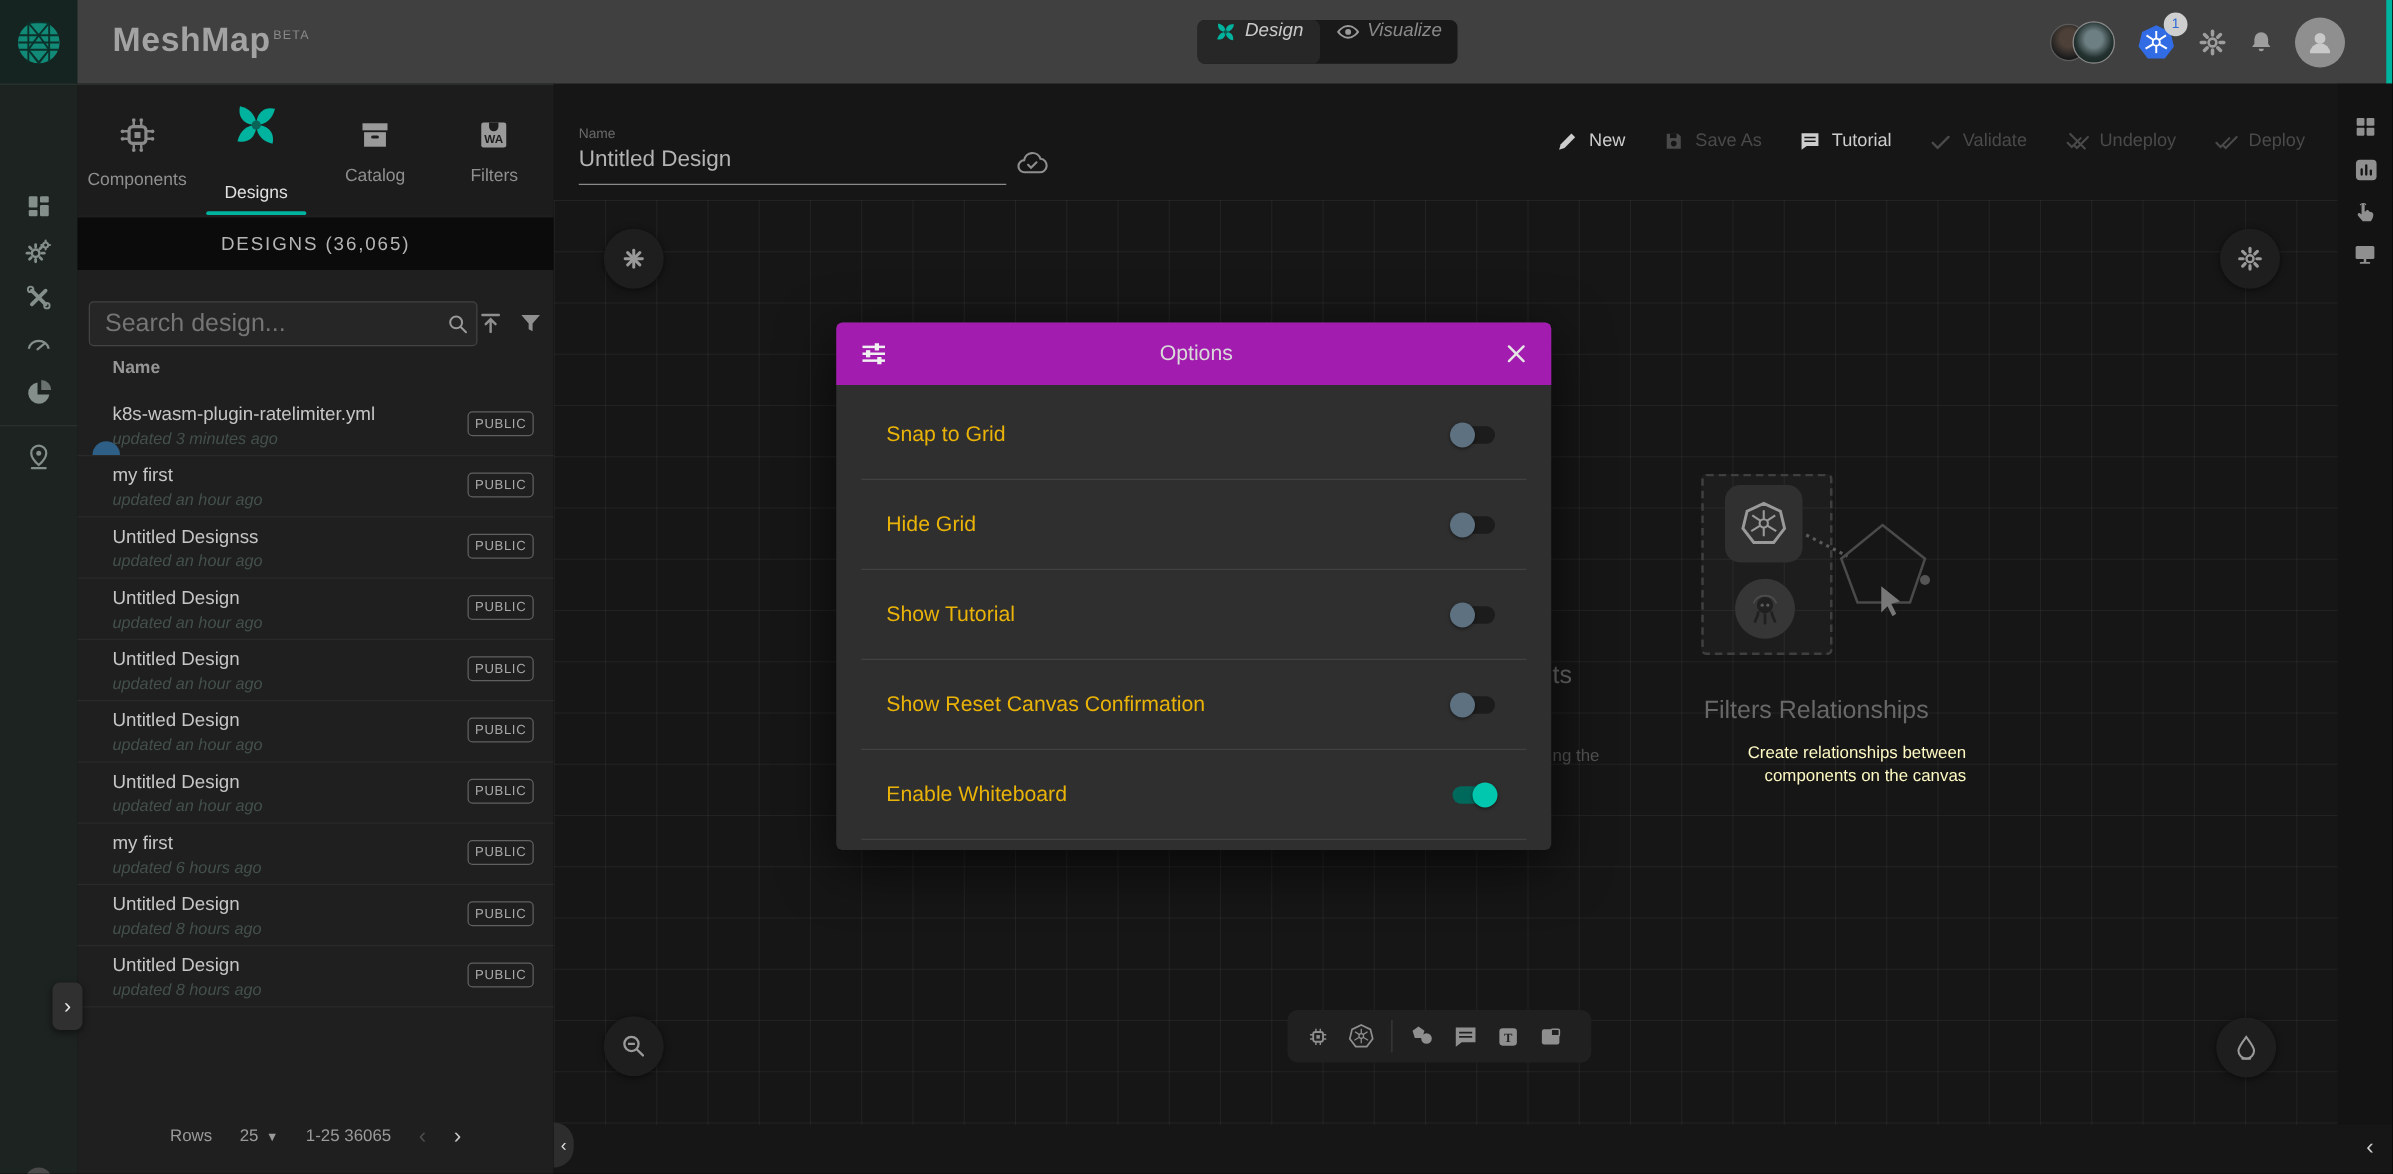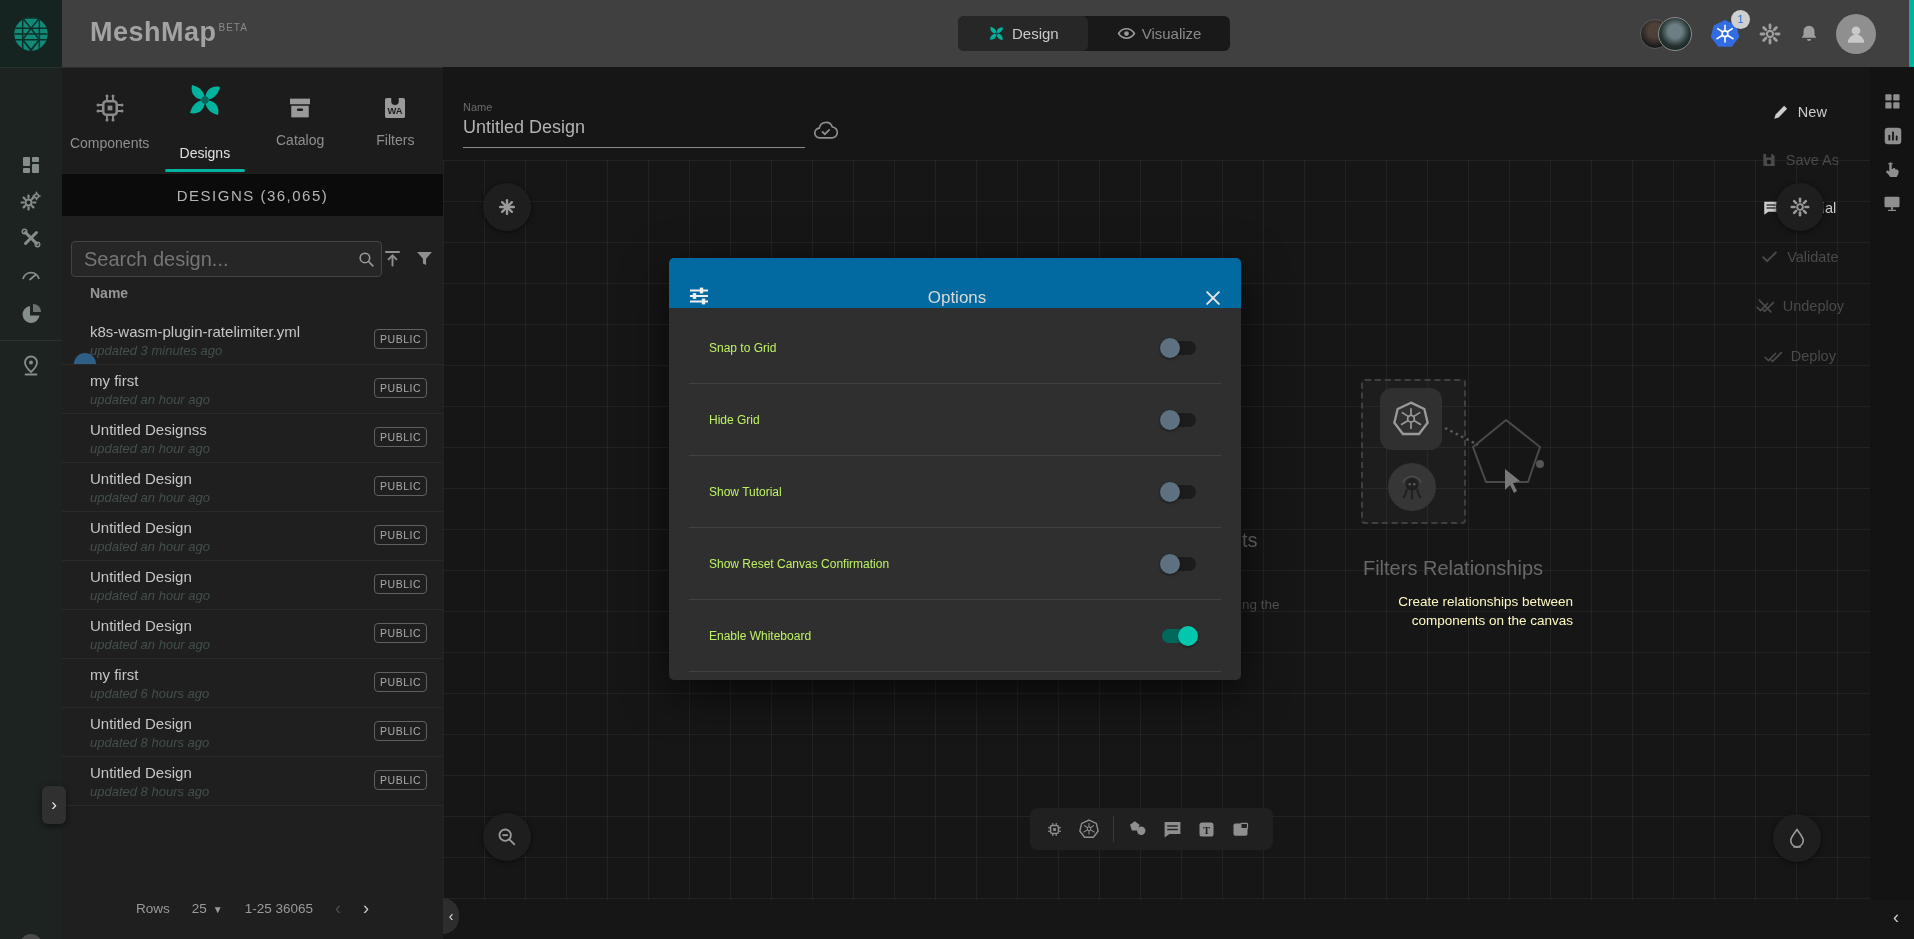--- a/index.html
+++ b/index.html
@@ -8,21 +8,21 @@
   .abs{position:absolute;}
   .ic{display:block;}
   svg{overflow:visible;}
 
   
   .topbar{left:0;top:0;width:1914px;height:67px;background:#404040;}
   .logo-box{left:0;top:0;width:62px;height:67px;background:#152420;display:flex;align-items:center;justify-content:center;}
   .app-title{left:90px;top:17px;font-size:27px;font-weight:bold;color:#a3a3a3;letter-spacing:.5px;}
   .app-beta{font-size:10px;font-weight:normal;color:#8a8a8a;vertical-align:super;letter-spacing:1px;margin-left:2px;}
   .mode-switch{left:958px;top:16px;height:35px;display:flex;background:#191919;border-radius:6px;align-items:stretch;}
-  .mode-seg{display:flex;align-items:center;gap:6px;padding:0 29px;font-size:15px;color:#8a8a8a;border-radius:6px;cursor:pointer;}
+  .mode-seg{display:flex;align-items:flex-start;gap:6px;padding:0 13px;font-size:15px;color:#8a8a8a;border-radius:6px;cursor:pointer;font-style:italic;}
   .mode-seg.active{background:#272727;color:#c9c9c9;}
   .tb-right{top:0;left:1640px;height:67px;display:flex;align-items:center;gap:16px;}
   .avatar-sm{width:28px;height:28px;border-radius:50%;border:1px solid #5a5a5a;
              background:radial-gradient(circle at 50% 38%,#4c4038 0 32%,#17181a 75%);}
   .avatar-sm.second{width:32px;height:32px;margin-left:-12px;border-color:#8a8a8a;
              background:radial-gradient(circle at 50% 42%,#6e7f83 0 28%,#23312f 60%,#101f1d 100%);}
   .k8s-wrap{position:relative;width:34px;height:34px;}
   .k8s-badge{position:absolute;right:-8px;top:-7px;width:19px;height:19px;border-radius:50%;background:#cfcfcf;
              color:#2e6bd6;font-size:11px;display:flex;align-items:center;justify-content:center;}
   .avatar-lg{width:40px;height:40px;border-radius:50%;background:#8f8f8f;display:flex;align-items:center;justify-content:center;}
@@ -69,21 +69,21 @@
   
   .canvas{left:443px;top:67px;width:1471px;height:872px;background:#161616;}
   .gridbg{position:absolute;left:0;top:93px;width:1471px;height:740px;
           background-image:linear-gradient(rgba(255,255,255,.05) 1px,transparent 1px),
                            linear-gradient(90deg,rgba(255,255,255,.05) 1px,transparent 1px);
           background-size:41px 41px;}
   .name-label{position:absolute;left:20px;top:34px;font-size:11px;color:#6a6a6a;}
   .name-input{position:absolute;left:20px;top:50px;width:342px;background:transparent;border:none;outline:none;
               border-bottom:1px solid #8a8a8a;color:#b3b3b3;font-size:18px;padding:0 0 9px 0;font-family:inherit;}
   .cloud-ic{position:absolute;left:369px;top:50px;color:#8f8f8f;}
-  .ctoolbar{position:absolute;right:70px;top:36px;display:flex;gap:30px;align-items:center;flex-direction:column;}
+  .ctoolbar{position:absolute;right:70px;top:36px;display:flex;gap:30px;align-items:center;}
   .tbtn{display:flex;align-items:center;gap:8px;font-size:14.5px;color:#cdcdcd;cursor:pointer;}
   .tbtn.disabled{color:#4a4a4a;cursor:default;}
   .circle-btn{position:absolute;width:48px;height:48px;border-radius:50%;background:#1e1e1e;box-shadow:0 1px 5px rgba(0,0,0,.55);
               display:flex;align-items:center;justify-content:center;color:#9a9a9a;cursor:pointer;}
   .dock{position:absolute;left:587px;top:741px;width:243px;height:42px;background:#202020;border-radius:8px;
         display:flex;align-items:center;gap:13px;padding:0 14px;box-sizing:border-box;color:#8f8f8f;}
   .dock-div{width:1px;height:26px;background:#3a3a3a;}
 
   
   .dash-card{position:absolute;left:918px;top:312px;width:101px;height:141px;border:2px dashed #3f3f3f;border-radius:4px;
@@ -103,25 +103,25 @@
               display:flex;align-items:center;justify-content:center;color:#e0e0e0;font-size:14px;z-index:3;}
   .cfoot-chev{position:absolute;left:1450px;top:840px;color:#cfcfcf;font-size:18px;z-index:3;}
 
   
   .rrail{left:1870px;top:67px;width:44px;height:833px;background:#131313;}
   .rrail .ric{position:absolute;left:12px;color:#8f8f8f;}
 
   
   .modal{left:669px;top:258px;width:572px;background:#2f2f2f;border-radius:5px;z-index:40;
          box-shadow:0 12px 45px rgba(0,0,0,.65);}
-  .modal-head{height:50px;background:#0369a1;border-radius:5px 5px 0 0;display:flex;align-items:flex-end;padding:0 18px;}
+  .modal-head{height:50px;background:#a21caf;border-radius:5px 5px 0 0;display:flex;align-items:center;padding:0 18px;}
   .modal-title{flex:1;text-align:center;font-size:17px;color:#d9d9d9;}
   .modal-body{padding:4px 0 8px 0;}
   .opt-row{height:71px;display:flex;align-items:center;justify-content:space-between;padding:0 45px 0 40px;}
-  .opt-row .olabel{font-size:12px;color:#bef264;}
+  .opt-row .olabel{font-size:17px;color:#eab308;}
   .opt-div{height:1px;background:#414141;margin:0 20px;}
   .toggle{position:relative;width:34px;height:14px;border-radius:7px;background:#1c1c1c;cursor:pointer;flex:none;}
   .toggle .knob{position:absolute;left:-2px;top:-3px;width:20px;height:20px;border-radius:50%;background:#5d7180;
                 box-shadow:0 1px 3px rgba(0,0,0,.5);transition:none;}
   .toggle.on{background:#00695c;}
   .toggle.on .knob{left:16px;background:#00C7AE;}
   .mclose{color:#e5e5e5;cursor:pointer;}
 </style>
 </head>
 <body>

